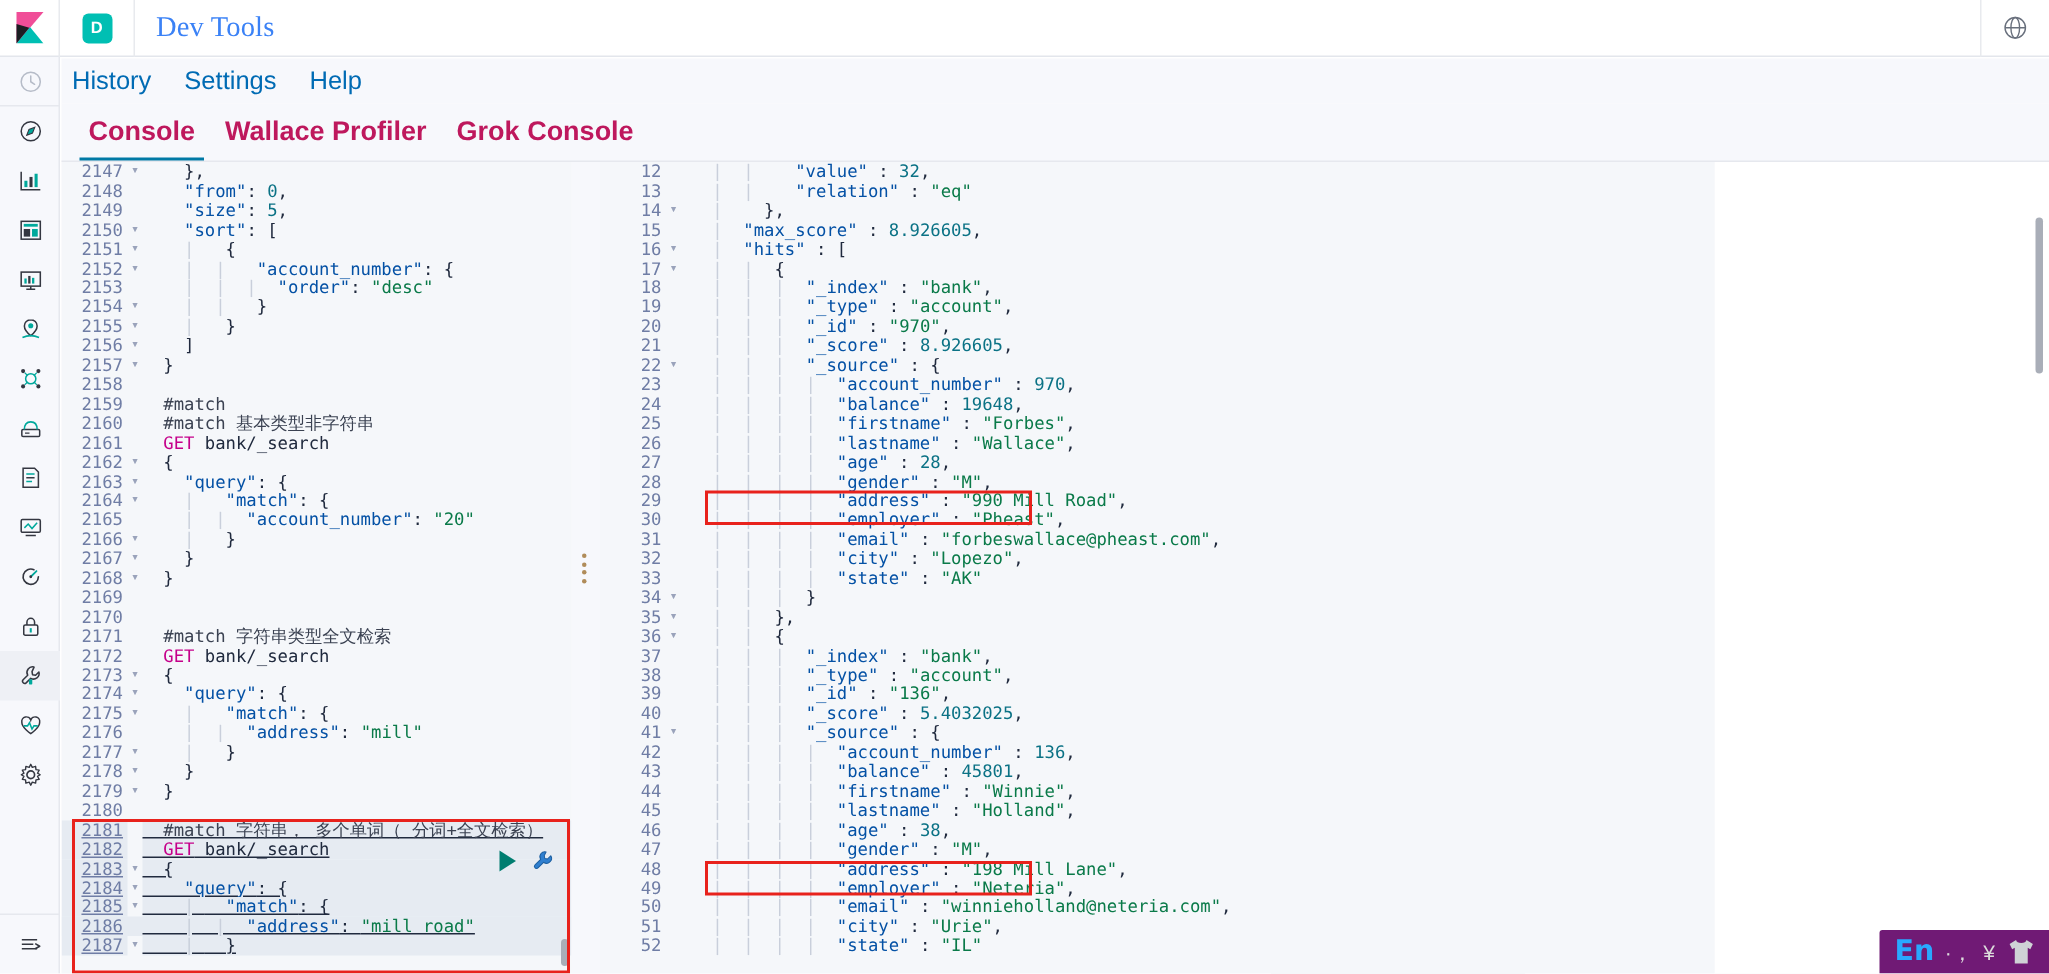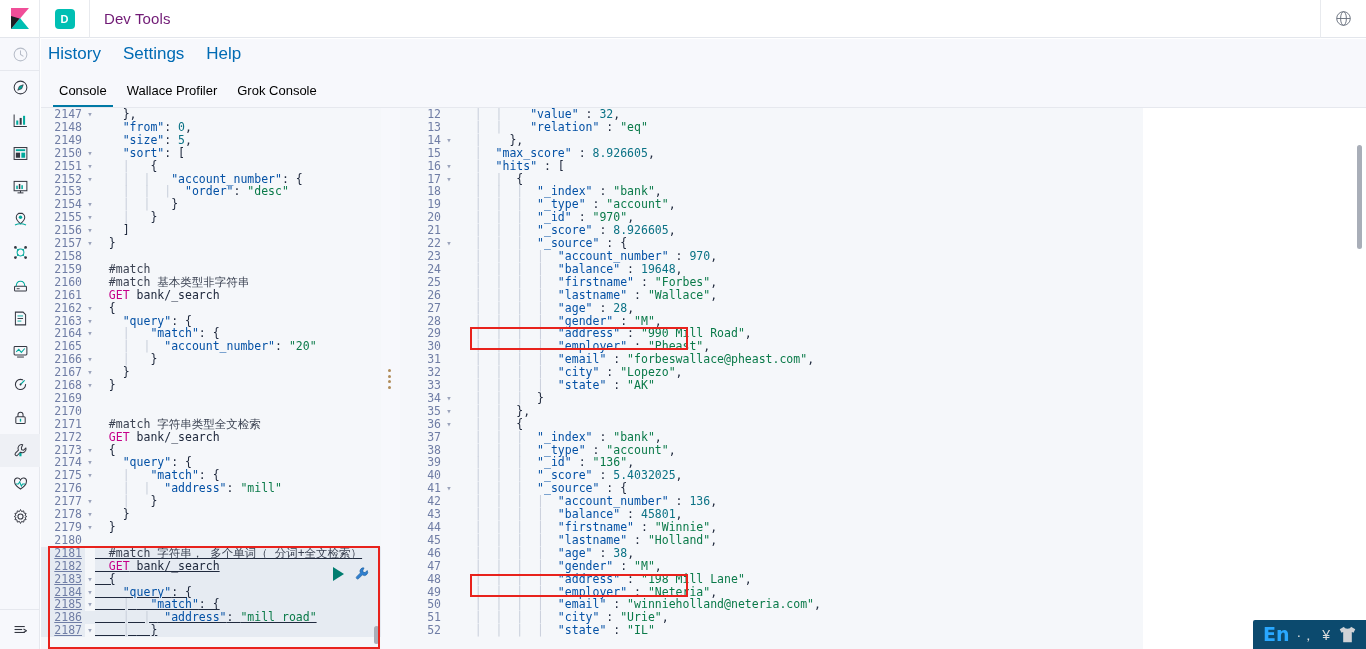--- a/index.html
+++ b/index.html
@@ -32,21 +32,21 @@
   }
   .dbadge {
     width: 20px; height: 20px; border-radius: 4px;
     background: #00bfb3; color: #ffffff;
     font-size: 11px; font-weight: bold;
     display: flex; align-items: center; justify-content: center;
     letter-spacing: 0;
   }
   .app-title {
     margin-left: 14px;
-    font-size: 15px; color: #701a75; letter-spacing: 0.1px;
+    font-size: 19px; color: #3b82f6; letter-spacing: 0.1px; font-family: Liberation Serif, serif;
   }
   .header-right {
     margin-left: auto; height: 38px; display:flex; align-items:center;
     border-left: 1px solid #e8eaee; width: 46px; justify-content:center;
   }
   .globe-ic { width: 17px; height: 17px; display:block; }
 
   
   .rail {
     position: absolute; top: 38px; left: 0; width: 40px; height: 611px;
@@ -81,23 +81,23 @@
 
   
   .tabs {
     position: absolute; top: 69px; left: 41px; width: 1325px; height: 39px;
     background: #f7f8fc;
     display: flex; align-items: flex-end;
     padding-left: 8px;
     border-bottom: 1px solid #e6e8ee;
   }
   .tab {
-    font-size: 13px; color: #000000;
+    font-size: 18px; color: #be185d;
     padding: 0 10px 9px 10px;
-    cursor: pointer; position: relative;
+    cursor: pointer; position: relative; font-weight: bold;
   }
   .tab.active::after {
     content: ""; position: absolute; left: 4px; right: 4px; bottom: 0;
     height: 2px; background: #0079a5;
   }
 
   
   .panes {
     position: absolute; top: 108px; left: 41px; width: 1102px; height: 541px;
     background: #f7f8fc;
@@ -179,21 +179,21 @@
 
   
   .vscroll {
     position: absolute; width: 5px; border-radius: 3px; background: #a9aeb8;
   }
 
   
   .ime {
     position: absolute; right: 0; bottom: 0;
     height: 29px;
-    background: #0c4a6e;
+    background: #701a75;
     display: flex; align-items: center; gap: 7px;
     padding: 0 8px 0 10px;
     border-radius: 2px 0 0 0;
   }
   .ime .en { color: #29a8ff; font-size: 19px; font-weight: bold; line-height: 1; font-family: "DejaVu Sans", sans-serif;}
   .ime .sym { color: #dcdcdc; font-size: 14px; line-height:1; }
   .ime .shirt { width: 21px; height: 19px; display:block; }
 </style>
 </head>
 <body>

